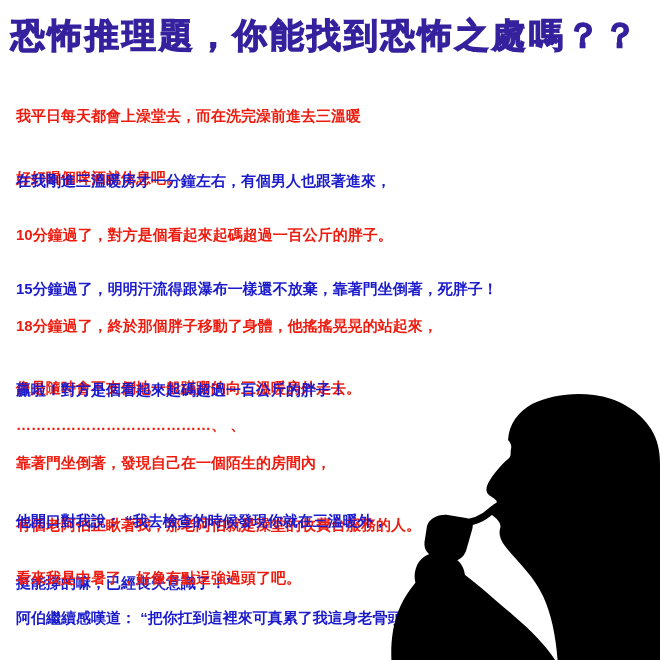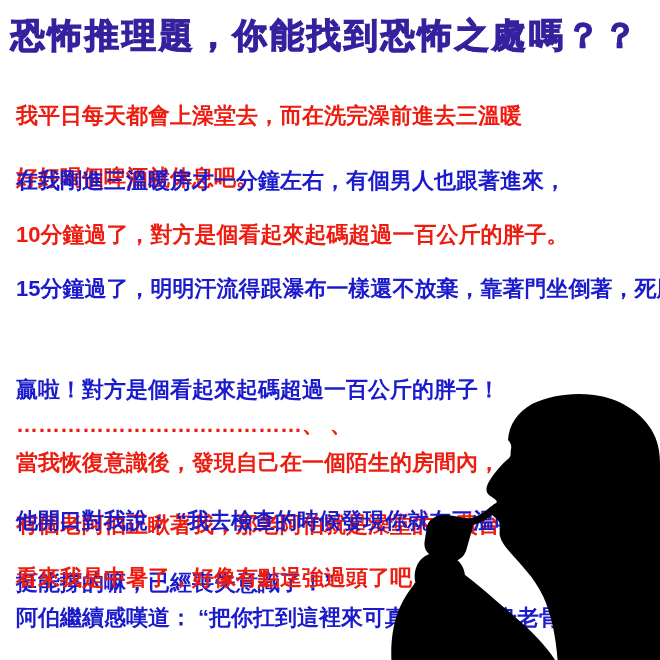--- a/index.html
+++ b/index.html
@@ -11,21 +11,21 @@
   .stage{position:absolute;inset:0;width:556px;height:660px;margin-top:8px;}
   .title{
     position:absolute;left:11px;top:5px;z-index:2;
     font-size:34px;font-weight:bold;letter-spacing:3px;
     color:var(--title,#35219d);
     -webkit-text-stroke:1.3px var(--title,#35219d);
     white-space:pre;
   }
   .para{
     position:absolute;left:16px;z-index:2;
-    font-size:22px;font-weight:bold;line-height:20.5px;
+    font-size:15px;font-weight:bold;line-height:20.5px;
     white-space:pre;letter-spacing:0;
   }
   .c-red{color:var(--red,#ed1c0f);}
   .c-blue{color:var(--blue,#1b1bcc);}
   #p1{top:57px}  #p2{top:122px} #p3{top:176px} #p4{top:230px}
   #p5{top:267px} #p6{top:331px} #p7{top:366px} #p8{top:404px}
   #p9{top:462px} #p10{top:519px} #p11{top:559px} #p12{top:616px}
   .silhouette{
     position:absolute;left:0;top:0;z-index:3;pointer-events:none;
   }
@@ -49,31 +49,35 @@
   </div>
 
   <div class="para c-red" id="p3">
     <div>10分鐘過了，對方是個看起來起碼超過一百公斤的胖子。</div>
   </div>
 
   <div class="para c-blue" id="p4">
     <div>15分鐘過了，明明汗流得跟瀑布一樣還不放棄，靠著門坐倒著，死胖子！</div>
   </div>
 
+  <div class="para c-red" id="p5">
+    <div>18分鐘過了，終於那個胖子移動了身體，他搖搖晃晃的站起來，</div>
+    <div>像是隨時會不支倒地一般蹣跚的向三溫暖房外走去。</div>
+  </div>
 
   <div class="para c-blue" id="p6">
     <div>贏啦！對方是個看起來起碼超過一百公斤的胖子！</div>
   </div>
 
   <div class="para c-red" id="p7">
     <div>…………………………………、 、</div>
   </div>
 
   <div class="para c-red" id="p8">
-    <div>當我恢復意識後，發現自己在一個陌生的房間內，</div>
+    <div>靠著門坐倒著，發現自己在一個陌生的房間內，</div>
     <div>有個老阿伯正瞅著我，那老阿伯就是澡堂的收費台服務的人。</div>
   </div>
 
   <div class="para c-blue" id="p9">
     <div>他開口對我說： “我去檢查的時候發現你就在三溫暖外，</div>
     <div>挺能撐的嘛，已經喪失意識了！”</div>
   </div>
 
   <div class="para c-red" id="p10">
     <div>看來我是中暑了，好像有點逞強過頭了吧。</div>

